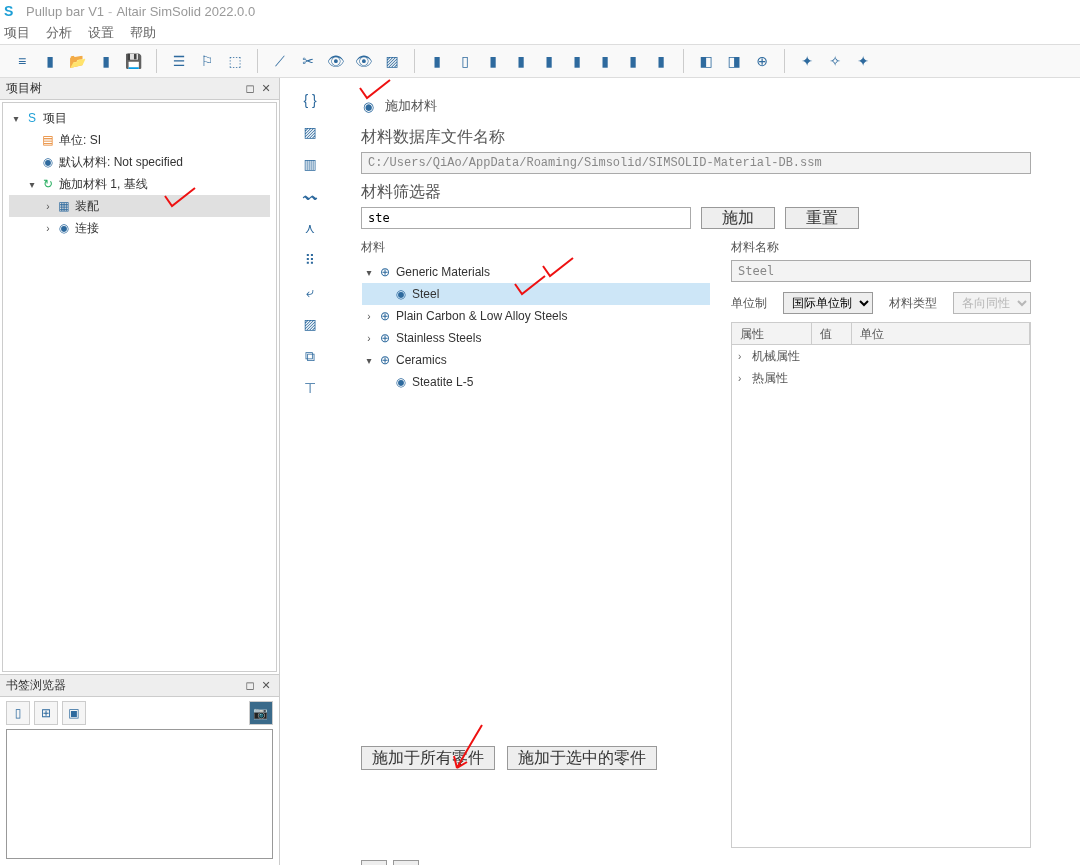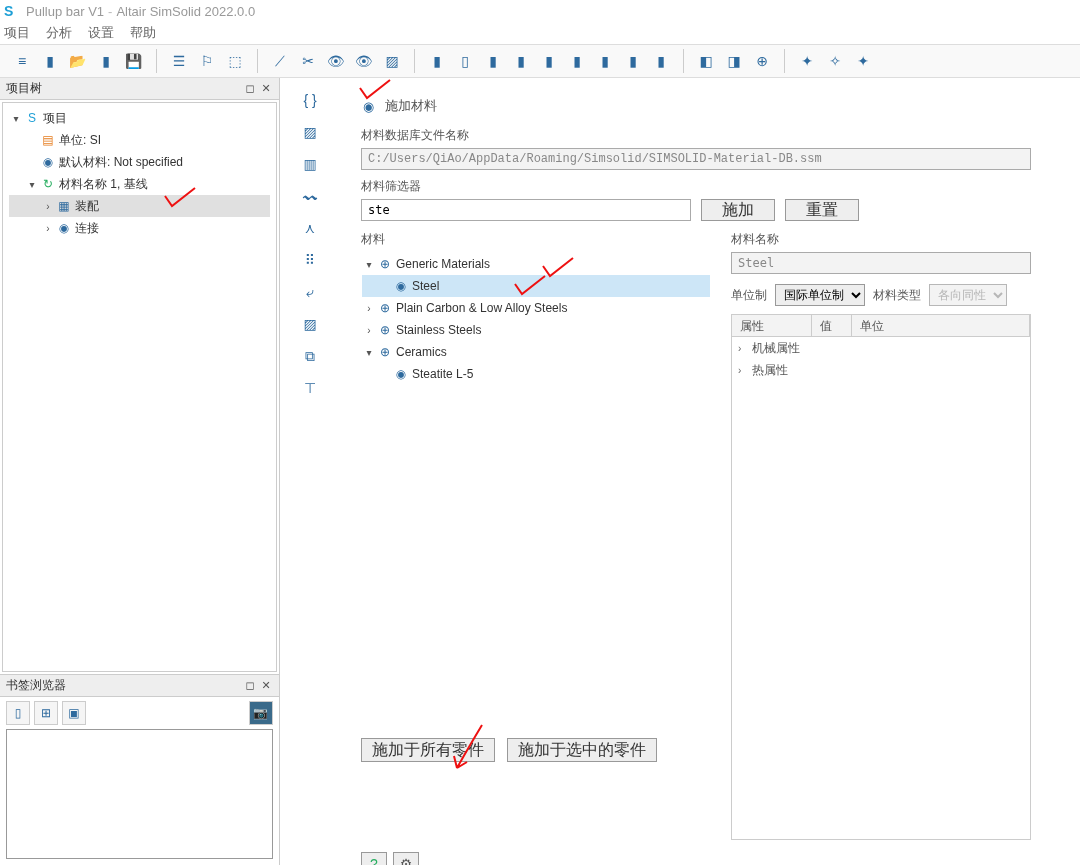--- a/index.html
+++ b/index.html
@@ -56,37 +56,37 @@
 
 .anno { position: absolute; pointer-events: none; }
 
 
 .right-col { flex: 1; position: relative; padding-top: 0; }
 .mat-dlg { position: absolute; left: 20px; top: 16px; width: 690px; border: 1px solid #fff; padding: 0; }
 .mat-hdr { display: flex; align-items: center; height: 22px; padding-left: 2px; color: #555; font-size: 13px; }
 .mat-hdr .mh-ico { width: 16px; color: #2e6a9e; margin-right: 6px; }
 .mat-body { padding: 10px 0 0 0; }
 .field-row { margin-bottom: 8px; }
-.field-row .flabel { color: #555; margin-bottom: 4px; font-size: 12px; }
+.field-row .flabel { color: #555; margin-bottom: 4px; font-size: 16px; }
 .db-path { width: 670px; height: 22px; border: 1px solid #aaa; background: #f3f3f3; padding: 2px 6px; color: #888; font-family: "Courier New", monospace; font-size: 12px; }
 .filter-row { display: flex; align-items: center; gap: 10px; }
 .filter-input { width: 330px; height: 22px; border: 1px solid #aaa; padding: 2px 6px; font-family: monospace; font-size: 12px; }
 .btn { height: 22px; padding: 0 20px; border: 1px solid #999; background: #eee; font-size: 16px; color: #333; cursor: default; }
 
 .split-row { display: flex; gap: 20px; margin-top: 10px; }
 .mat-left { width: 350px; }
 .mat-right { flex: 1; }
 .sec-label { color: #555; font-size: 12px; margin-bottom: 4px; }
 
 .mat-tree { border: 1px solid #fff; height: 480px; }
 .mat-tree .tree-row.sel2 { background: #cde6f7; }
 .mat-tree .ico2 { color: #2e6a9e; }
 
 .name-box { width: 300px; height: 22px; border: 1px solid #aaa; background: #f3f3f3; padding: 2px 6px; color: #888; font-family: monospace; font-size: 12px; margin-bottom: 10px; }
-.unit-row { display: flex; align-items: center; gap: 8px; font-size: 12px; color: #555; margin-bottom: 8px; }
+.unit-row { display: flex; align-items: center; gap: 16px; font-size: 12px; color: #555; margin-bottom: 8px; }
 .select { height: 22px; border: 1px solid #999; background: #eee; padding: 0 4px; font-size: 12px; }
 .select.dis { background: #eee; color: #999; }
 
 .prop-table { width: 300px; border: 1px solid #ccc; height: 526px; }
 .prop-thead { display: flex; height: 22px; background: #f3f3f3; border-bottom: 1px solid #ccc; font-size: 12px; color: #555; }
 .prop-thead div { padding: 3px 8px; border-right: 1px solid #ccc; }
 .prop-thead .c1 { width: 80px; }
 .prop-thead .c2 { width: 40px; }
 .prop-thead .c3 { flex: 1; }
 .prop-row { display: flex; height: 22px; align-items: center; padding-left: 6px; font-size: 12px; color: #555; }
@@ -185,21 +185,21 @@
         <span class="lbl">单位: SI</span>
       </div>
       <div class="tree-row ind1">
         <span class="chev"></span>
           <span class="ico">◉</span>
         <span class="lbl">默认材料: Not specified</span>
       </div>
       <div class="tree-row ind1">
         <span class="chev">▾</span>
           <span class="ico green">↻</span>
-        <span class="lbl">材料名称 1, 基线</span>
+        <span class="lbl">施加材料 1, 基线</span>
       </div>
       <div class="tree-row ind2 sel">
         <span class="chev">›</span>
           <span class="ico">▦</span>
         <span class="lbl">装配</span>
       </div>
       <div class="tree-row ind2">
         <span class="chev">›</span>
           <span class="ico">◉</span>
         <span class="lbl">连接</span>

